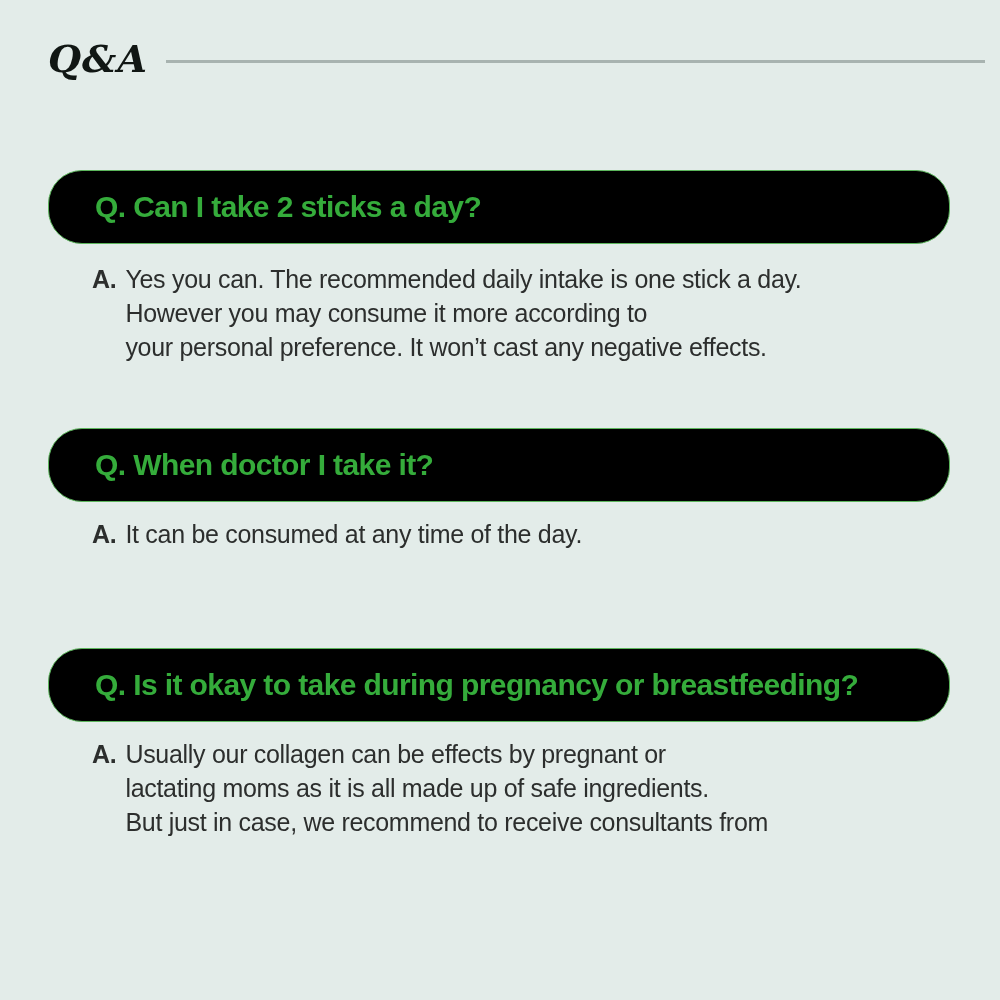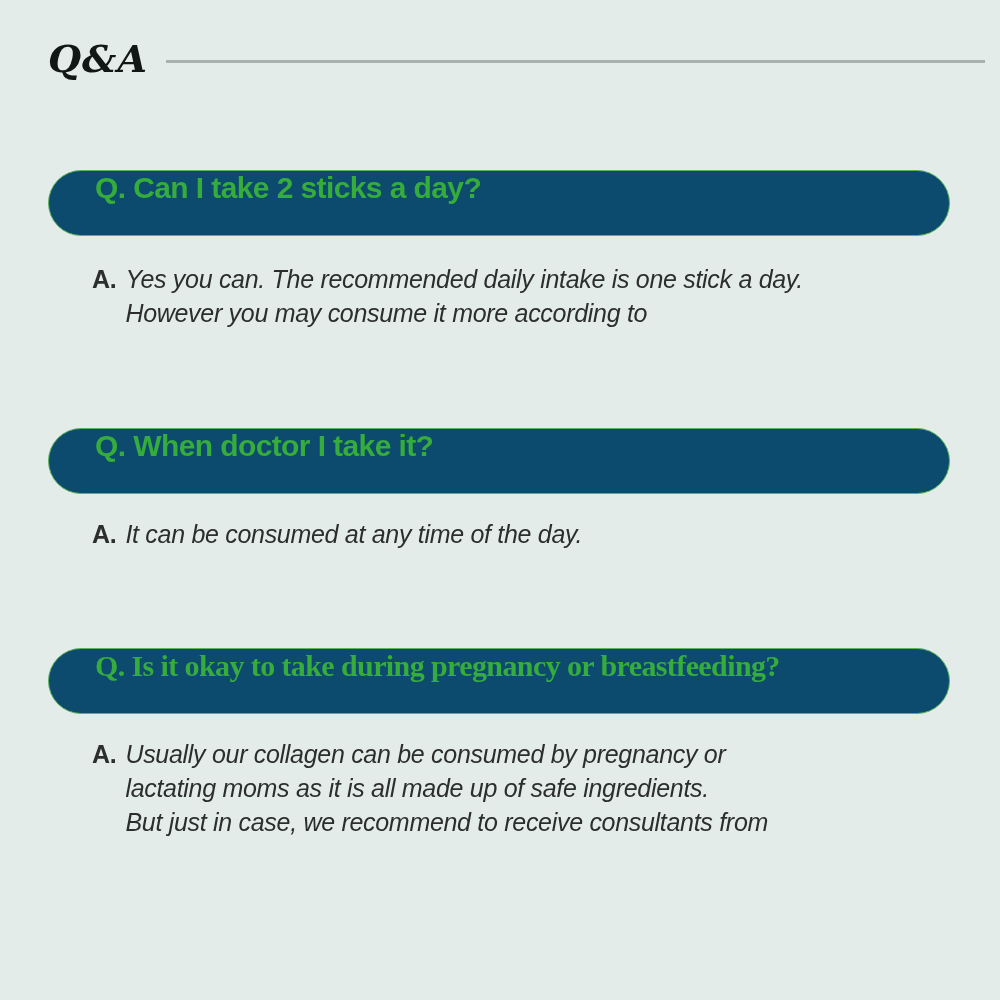--- a/index.html
+++ b/index.html
@@ -35,27 +35,27 @@
     flex: 1;
     height: 3px;
     background: #a8b3b0;
     margin-left: 18px;
     margin-top: 6px;
   }
   .pill {
     position: absolute;
     left: 48px;
     width: 902px;
-    height: 66px;
+    height: 74px;
     box-sizing: border-box;
-    background: #0c4a6e;
+    background: #000000;
     border: 1.5px solid #5cb55c;
     border-radius: 34px;
     display: flex;
-    align-items: flex-start;
+    align-items: center;
   }
   .pill-text {
     padding-left: 46px;
     font-size: 30px;
     font-weight: bold;
     color: #35ac3b;
     letter-spacing: -0.6px;
     white-space: nowrap;
   }
   .answer {
@@ -68,66 +68,66 @@
     line-height: 34px;
     letter-spacing: -0.3px;
   }
   .answer-label {
     font-weight: bold;
     margin-right: 9px;
     white-space: nowrap;
   }
   .answer-lines .line {
     white-space: nowrap;
-    font-style: italic;
   }
   
   #pill-1   { top: 170px; }
   #answer-1 { top: 262px; }
   #pill-2   { top: 428px; }
   #answer-2 { top: 517px; }
-  #pill-3   { top: 648px; font-family: Liberation Serif, serif; }
+  #pill-3   { top: 648px; }
   #answer-3 { top: 737px; }
 </style>
 </head>
 <body>
 
 <div class="canvas">
 
   <div class="qa-header">
     <div class="qa-title">Q&amp;A</div>
     <div class="qa-rule"></div>
   </div>
 
   <div class="pill" id="pill-1">
     <div class="pill-text">Q. Can I take 2 sticks a day?</div>
   </div>
   <div class="answer" id="answer-1">
     <div class="answer-label">A.</div>
     <div class="answer-lines">
       <div class="line">Yes you can. The recommended daily intake is one stick a day.</div>
       <div class="line">However you may consume it more according to</div>
+      <div class="line">your personal preference. It won’t cast any negative effects.</div>
     </div>
   </div>
 
   <div class="pill" id="pill-2">
     <div class="pill-text">Q. When doctor I take it?</div>
   </div>
   <div class="answer" id="answer-2">
     <div class="answer-label">A.</div>
     <div class="answer-lines">
       <div class="line">It can be consumed at any time of the day.</div>
     </div>
   </div>
 
   <div class="pill" id="pill-3">
     <div class="pill-text">Q. Is it okay to take during pregnancy or breastfeeding?</div>
   </div>
   <div class="answer" id="answer-3">
     <div class="answer-label">A.</div>
     <div class="answer-lines">
-      <div class="line">Usually our collagen can be consumed by pregnancy or</div>
+      <div class="line">Usually our collagen can be effects by pregnant or</div>
       <div class="line">lactating moms as it is all made up of safe ingredients.</div>
       <div class="line">But just in case, we recommend to receive consultants from</div>
     </div>
   </div>
 
 </div>
 
 </body></html>

